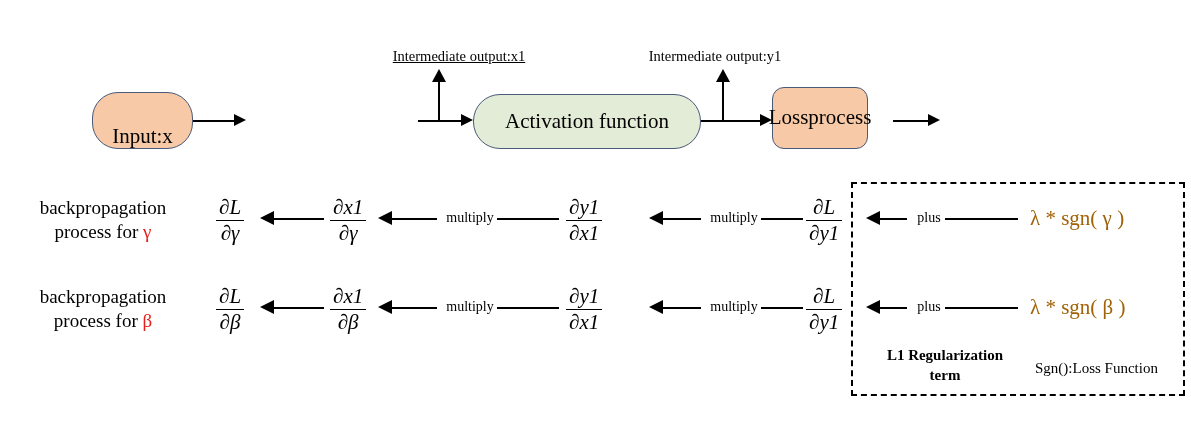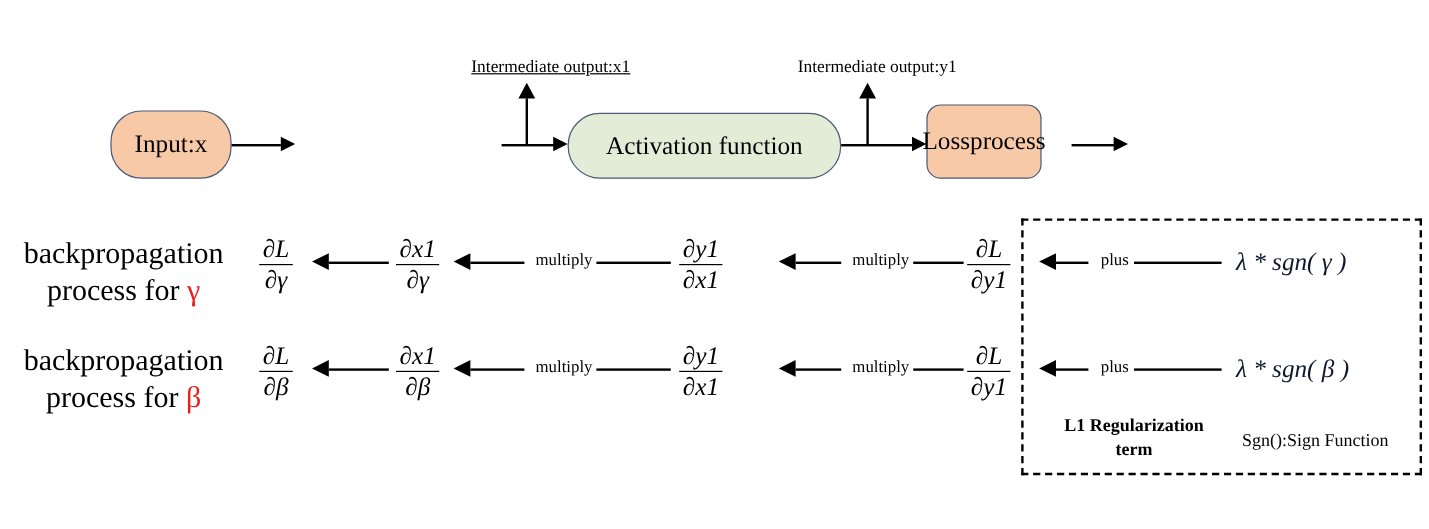--- a/index.html
+++ b/index.html
@@ -35,21 +35,21 @@
   .caption {
     position: absolute;
     font-size: 14.5px;
     color: #000;
     white-space: nowrap;
     text-align: center;
   }
 
   .proc-label {
     position: absolute;
-    font-size: 25px;
+    font-size: 19px;
     line-height: 1.25;
     text-align: center;
     white-space: nowrap;
     color: #000;
   }
   .proc-label .greek { color: #e8201c; }
 
   
   .frac {
     position: absolute;
@@ -64,23 +64,22 @@
   .frac .num { display: block; padding: 0 3px; }
   .frac .den {
     display: block;
     padding: 0 3px;
     border-top: 1.4px solid #000;
   }
 
   .expr {
     position: absolute;
     font-size: 21px;
-    font-style: italic;
-    white-space: nowrap;
-    color: #0f172a;
+    white-space: nowrap;
+    color: #a16207;
   }
 
   .edge-label {
     position: absolute;
     font-size: 14px;
     background: #ffffff;
     padding: 0 2px;
     white-space: nowrap;
     color: #000;
     text-align: center;
@@ -134,23 +133,23 @@
     text-align: center;
   }
   .note.bold { font-weight: bold; line-height: 1.3; }
 </style>
 </head>
 <body>
 
 <div id="canvas">
 
   <div class="caption" style="left:364px; top:48px; width:190px;text-decoration:underline;">Intermediate output:x1</div>
-  <div class="caption" style="left:636px; top:48px; width:190px;">Intermediate output:y1</div>
-
-  <div class="node peach" style="left:92px; top:92px; width:101px; height:57px; border-radius:26px;">
+  <div class="caption" style="left:620px; top:48px; width:190px;">Intermediate output:y1</div>
+
+  <div class="node peach" style="left:92px; top:92px; width:101px; height:57px; border-radius:26px;align-items:flex-end;">
     <span class="node-label">Input:x</span>
   </div>
 
 
   <div class="node green" style="left:473px; top:94px; width:228px; height:55px; border-radius:27px;">
     <span class="node-label">Activation function</span>
   </div>
 
   <div class="node peach" style="left:772px; top:87px; width:96px; height:62px; border-radius:12px; flex-direction:row;">
     <span class="node-label">Loss</span>
@@ -258,15 +257,15 @@
 
   <div class="expr" style="left:1030px; top:295px;">λ * sgn( β )</div>
 
   <div class="dashbox" style="left:851px; top:182px; width:334px; height:214px;"></div>
 
   <div class="note bold" style="left:861px; top:346px; width:168px;">
     <span>L1 Regularization</span><br>
     <span>term</span>
   </div>
 
-  <div class="note" style="left:1035px; top:360px;">Sgn():Sign Function</div>
+  <div class="note" style="left:1035px; top:360px;">Sgn():Loss Function</div>
 
 </div>
 
 </body></html>

